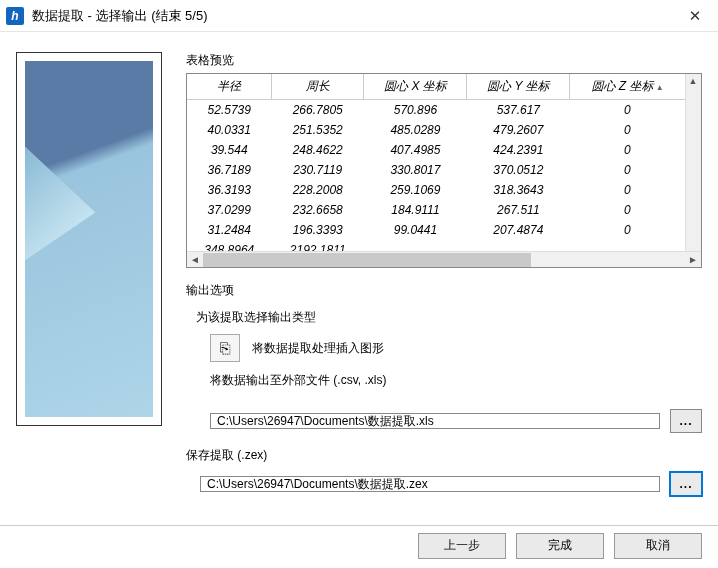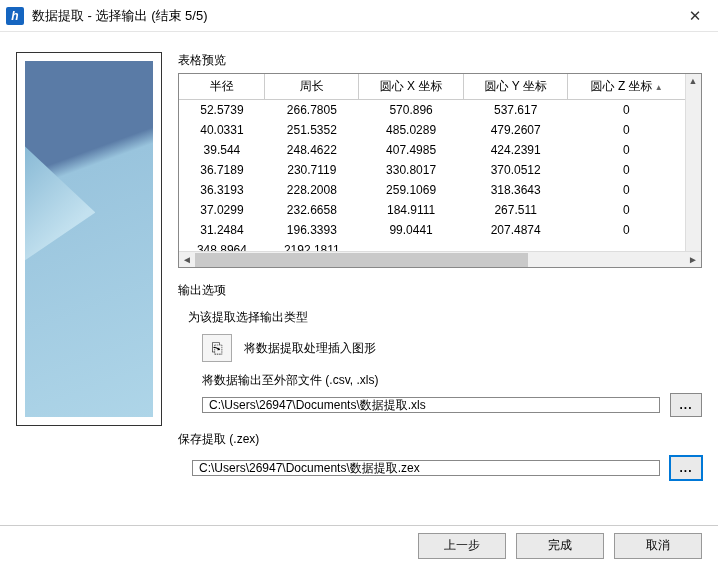--- a/index.html
+++ b/index.html
@@ -30,21 +30,21 @@
 .title-spacer { flex: 1; }
 .close-btn {
   width: 46px; height: 32px;
   display: flex; align-items: center; justify-content: center;
   font-size: 15px; color: #333;
 }
 
 .body {
   display: flex;
   padding: 20px 16px 12px 16px;
-  gap: 16px;
+  gap: 24px;
   height: 493px;
 }
 
 .preview-pane {
   width: 146px;
   height: 374px;
   border: 1px solid #333;
   padding: 8px;
   background: #fff;
   position: relative;
@@ -82,20 +82,21 @@
 }
 .table-scroll {
   flex: 1;
   overflow: hidden;
   position: relative;
 }
 table {
   width: 100%;
   border-collapse: collapse;
   font-size: 12px;
+  font-style: italic;
 }
 th {
   background: #fff;
   border-right: 1px solid #ccc;
   border-bottom: 1px solid #ccc;
   padding: 4px 6px;
   font-weight: normal;
   text-align: center;
   position: sticky;
   top: 0;
@@ -135,21 +136,21 @@
 .output-body { padding: 6px 0 0 10px; }
 .output-line1 { margin-bottom: 8px; }
 .insert-row { display: flex; align-items: center; gap: 12px; margin: 6px 0 10px 14px; }
 .icon-btn {
   width: 30px; height: 28px;
   border: 1px solid #aaa;
   background: #f5f5f5;
   display: flex; align-items: center; justify-content: center;
   font-size: 14px;
 }
-.ext-label { margin: 4px 0 4px 14px; }
+.ext-label { margin: 4px 0 20px 14px; }
 .path-row {
   display: flex; gap: 10px; align-items: center;
   margin: 0 0 0 14px;
 }
 .path-input {
   flex: 1;
   height: 16px;
   border: 1px solid #888;
   padding: 2px 6px;
   font-size: 12px;

